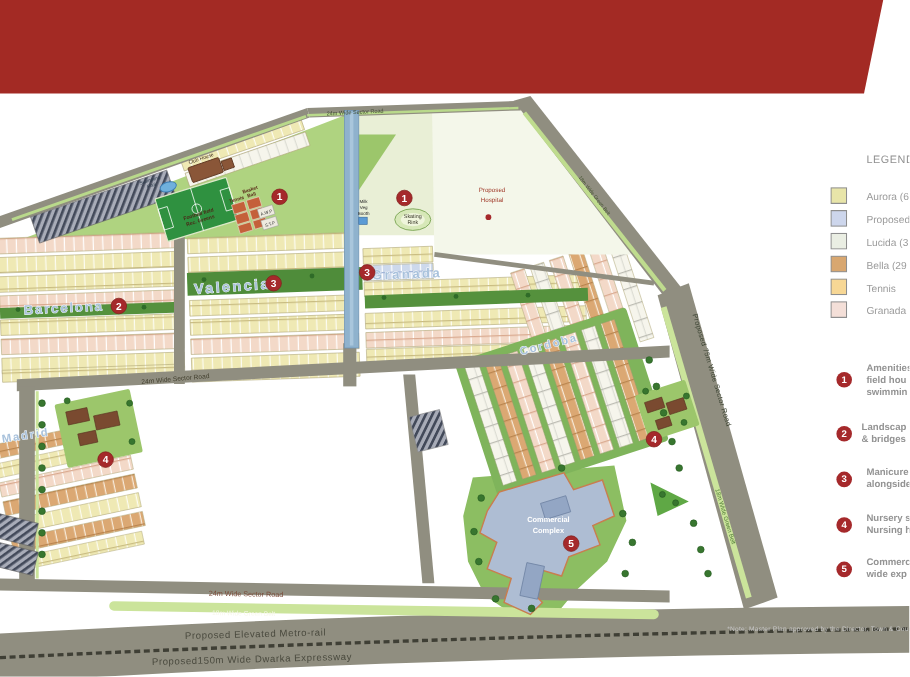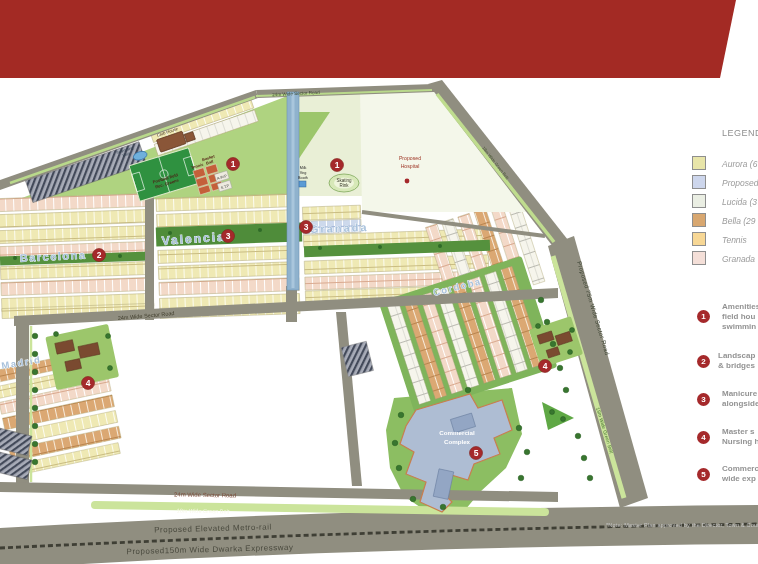--- a/index.html
+++ b/index.html
@@ -1,21 +1,21 @@
 <!DOCTYPE html>
 <html><head>
 <meta charset="utf-8">
 <style>
   html,body{margin:0;padding:0;background:#fff;}
   #app{position:relative;width:758px;height:564px;background:#ffffff;overflow:hidden;
        font-family:"Liberation Sans",sans-serif;}
   .abs{position:absolute;}
   svg text{font-family:"Liberation Sans",sans-serif;}
   .legend-title{font-size:9px;color:#8f8f8f;letter-spacing:.5px;white-space:nowrap;}
-  .legend-label{font-size:8.5px;color:#9b9b9b;white-space:nowrap;font-style:italic;}
+  .legend-label{font-size:8.5px;color:#9b9b9b;white-space:nowrap;}
   .swatch-svg{display:block;}
   .note-circle{width:13px;height:13px;border-radius:50%;background:#a5292b;color:#fff;
        font-size:8px;font-weight:bold;text-align:center;line-height:13px;}
   .note-text{font-size:8px;color:#939393;line-height:10px;white-space:nowrap;font-weight:bold;}
   .footnote{font-size:5.5px;color:#c6c6c6;white-space:nowrap;letter-spacing:.2px;}
 </style>
 </head>
 <body>
 
 <div id="app">
@@ -390,21 +390,21 @@
       <div>Landscap</div>
         <div>&amp; bridges</div>
     </div>
     <div class="abs note-circle" style="left:697px;top:393px">3</div>
     <div class="abs note-text" style="left:722px;top:389px">
       <div>Manicure</div>
         <div>alongside</div>
     </div>
     <div class="abs note-circle" style="left:697px;top:431px">4</div>
     <div class="abs note-text" style="left:722px;top:427px">
-      <div>Master s</div>
+      <div>Nursery s</div>
         <div>Nursing h</div>
     </div>
     <div class="abs note-circle" style="left:697px;top:468px">5</div>
     <div class="abs note-text" style="left:722px;top:464px">
       <div>Commerc</div>
         <div>wide exp</div>
     </div>
   </div>
 
   <div class="abs footnote" style="left:606px;top:522px">*Note: Master Plan approved by the Director, Town &amp; Country P</div>

